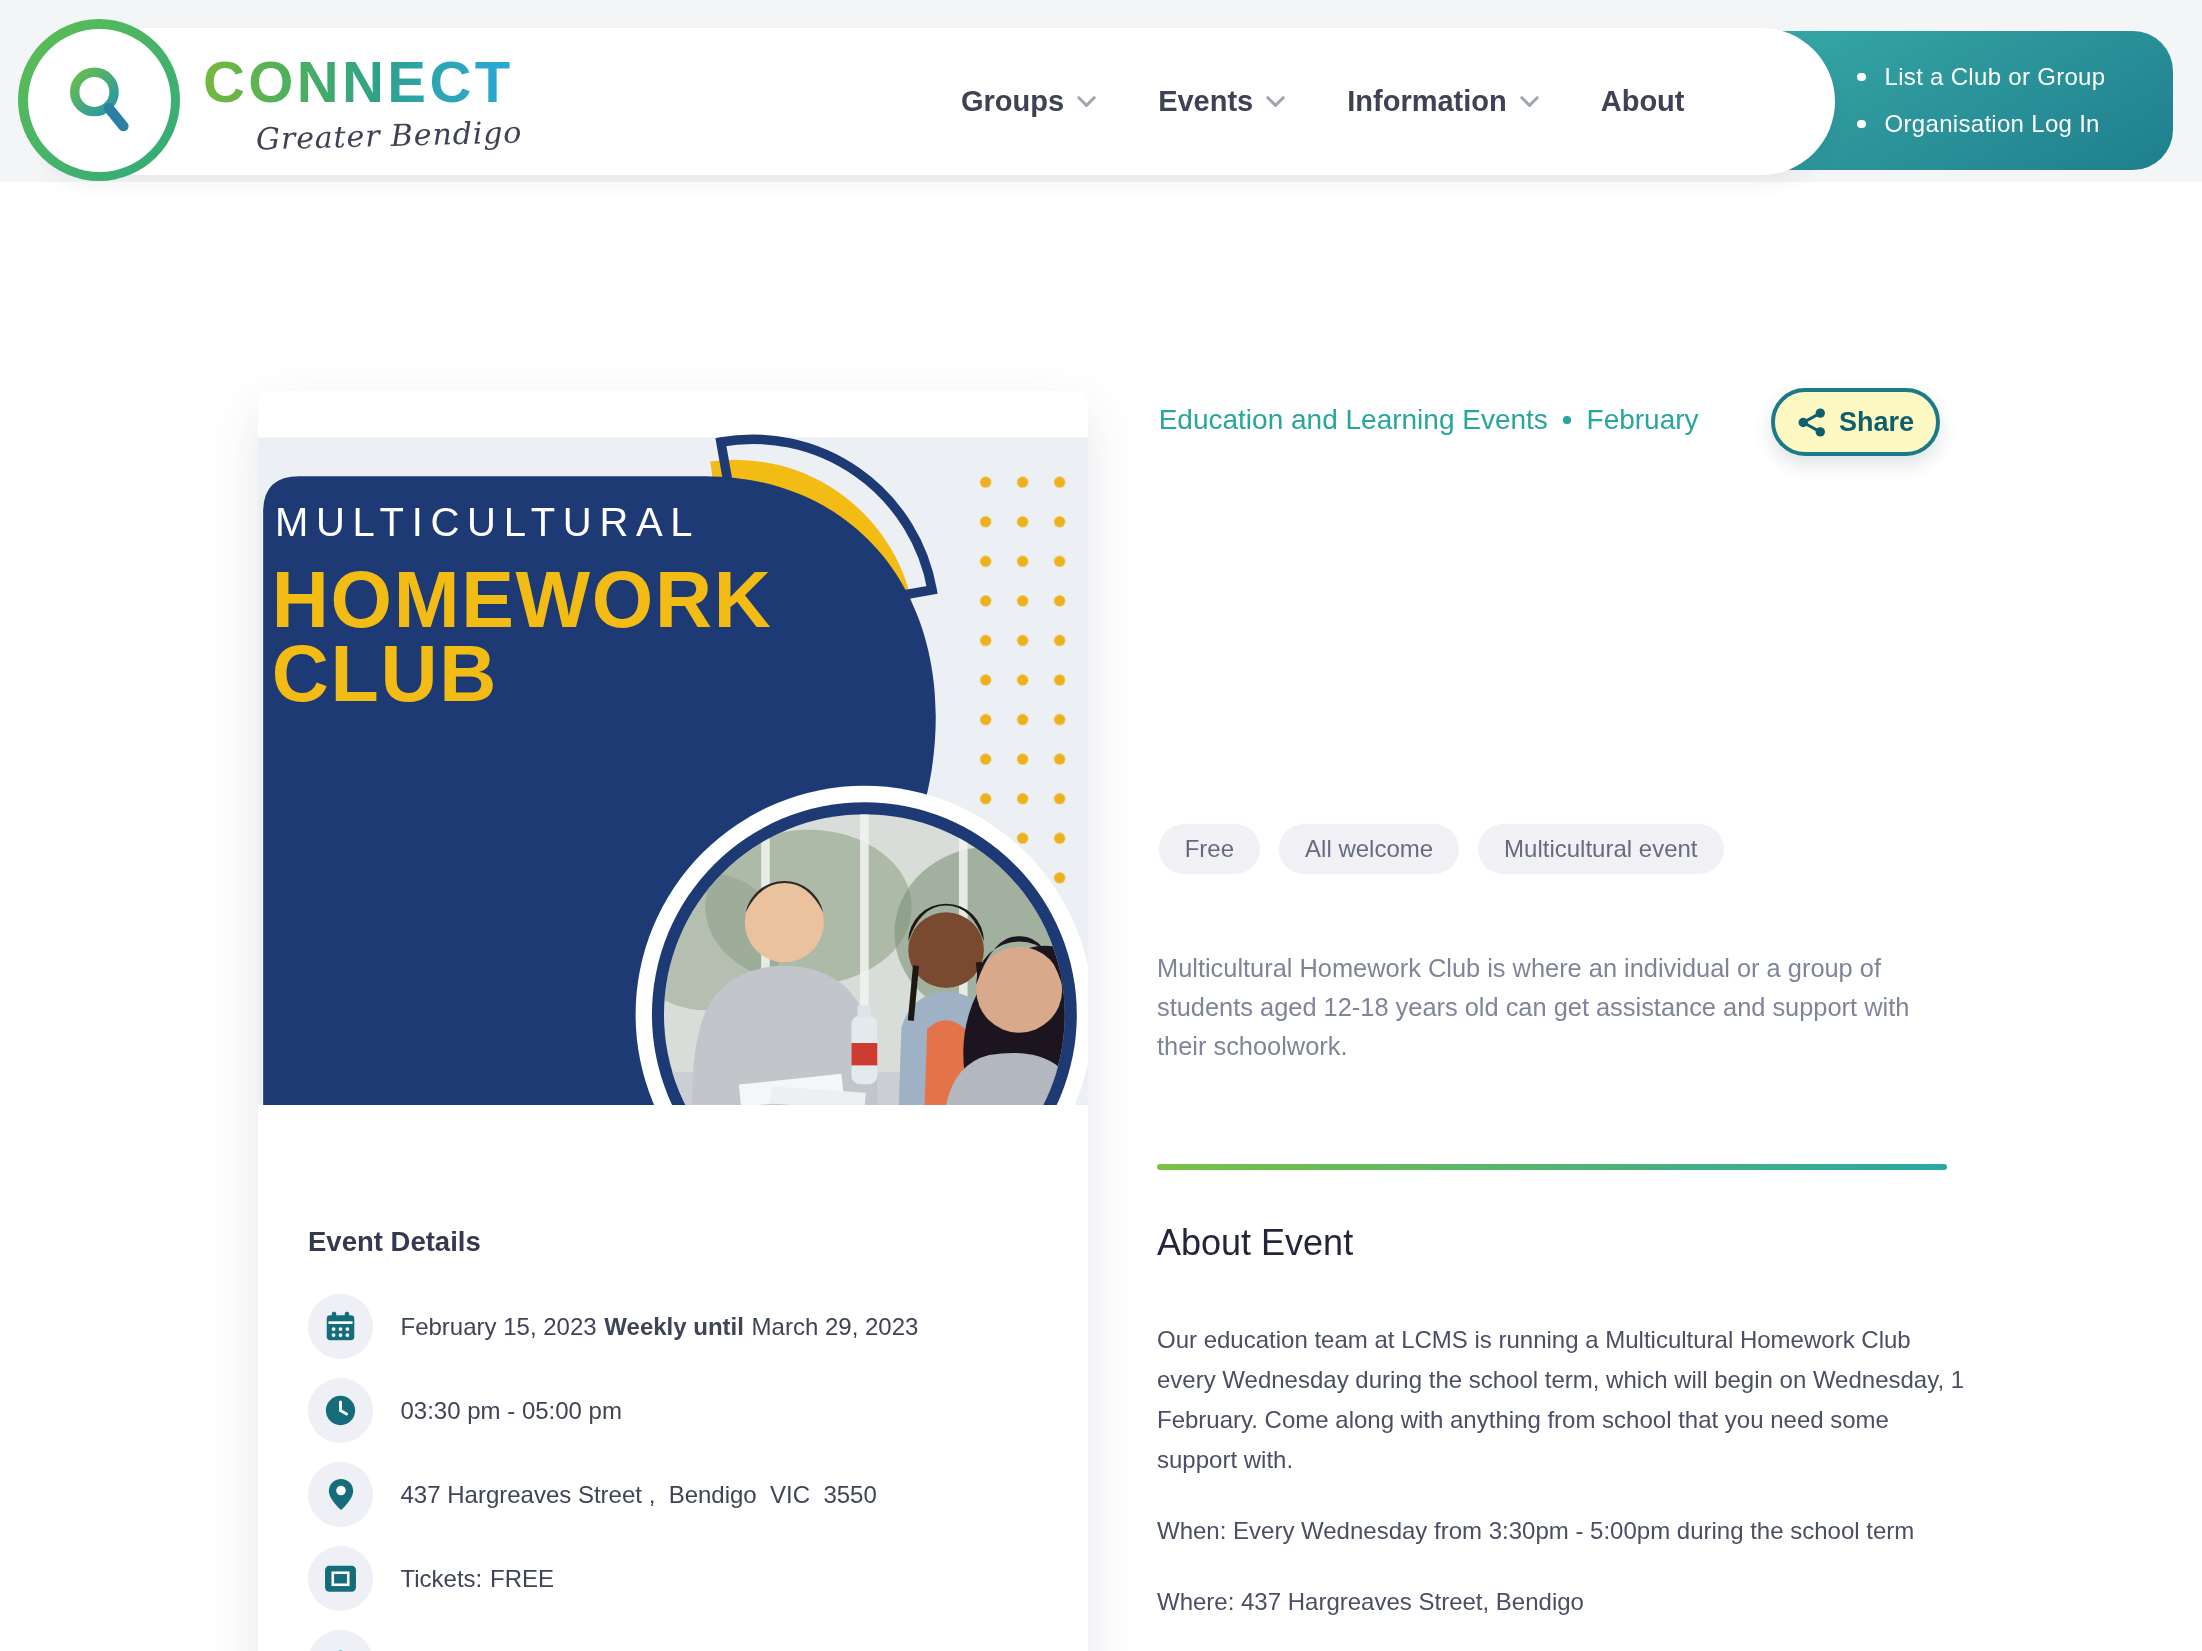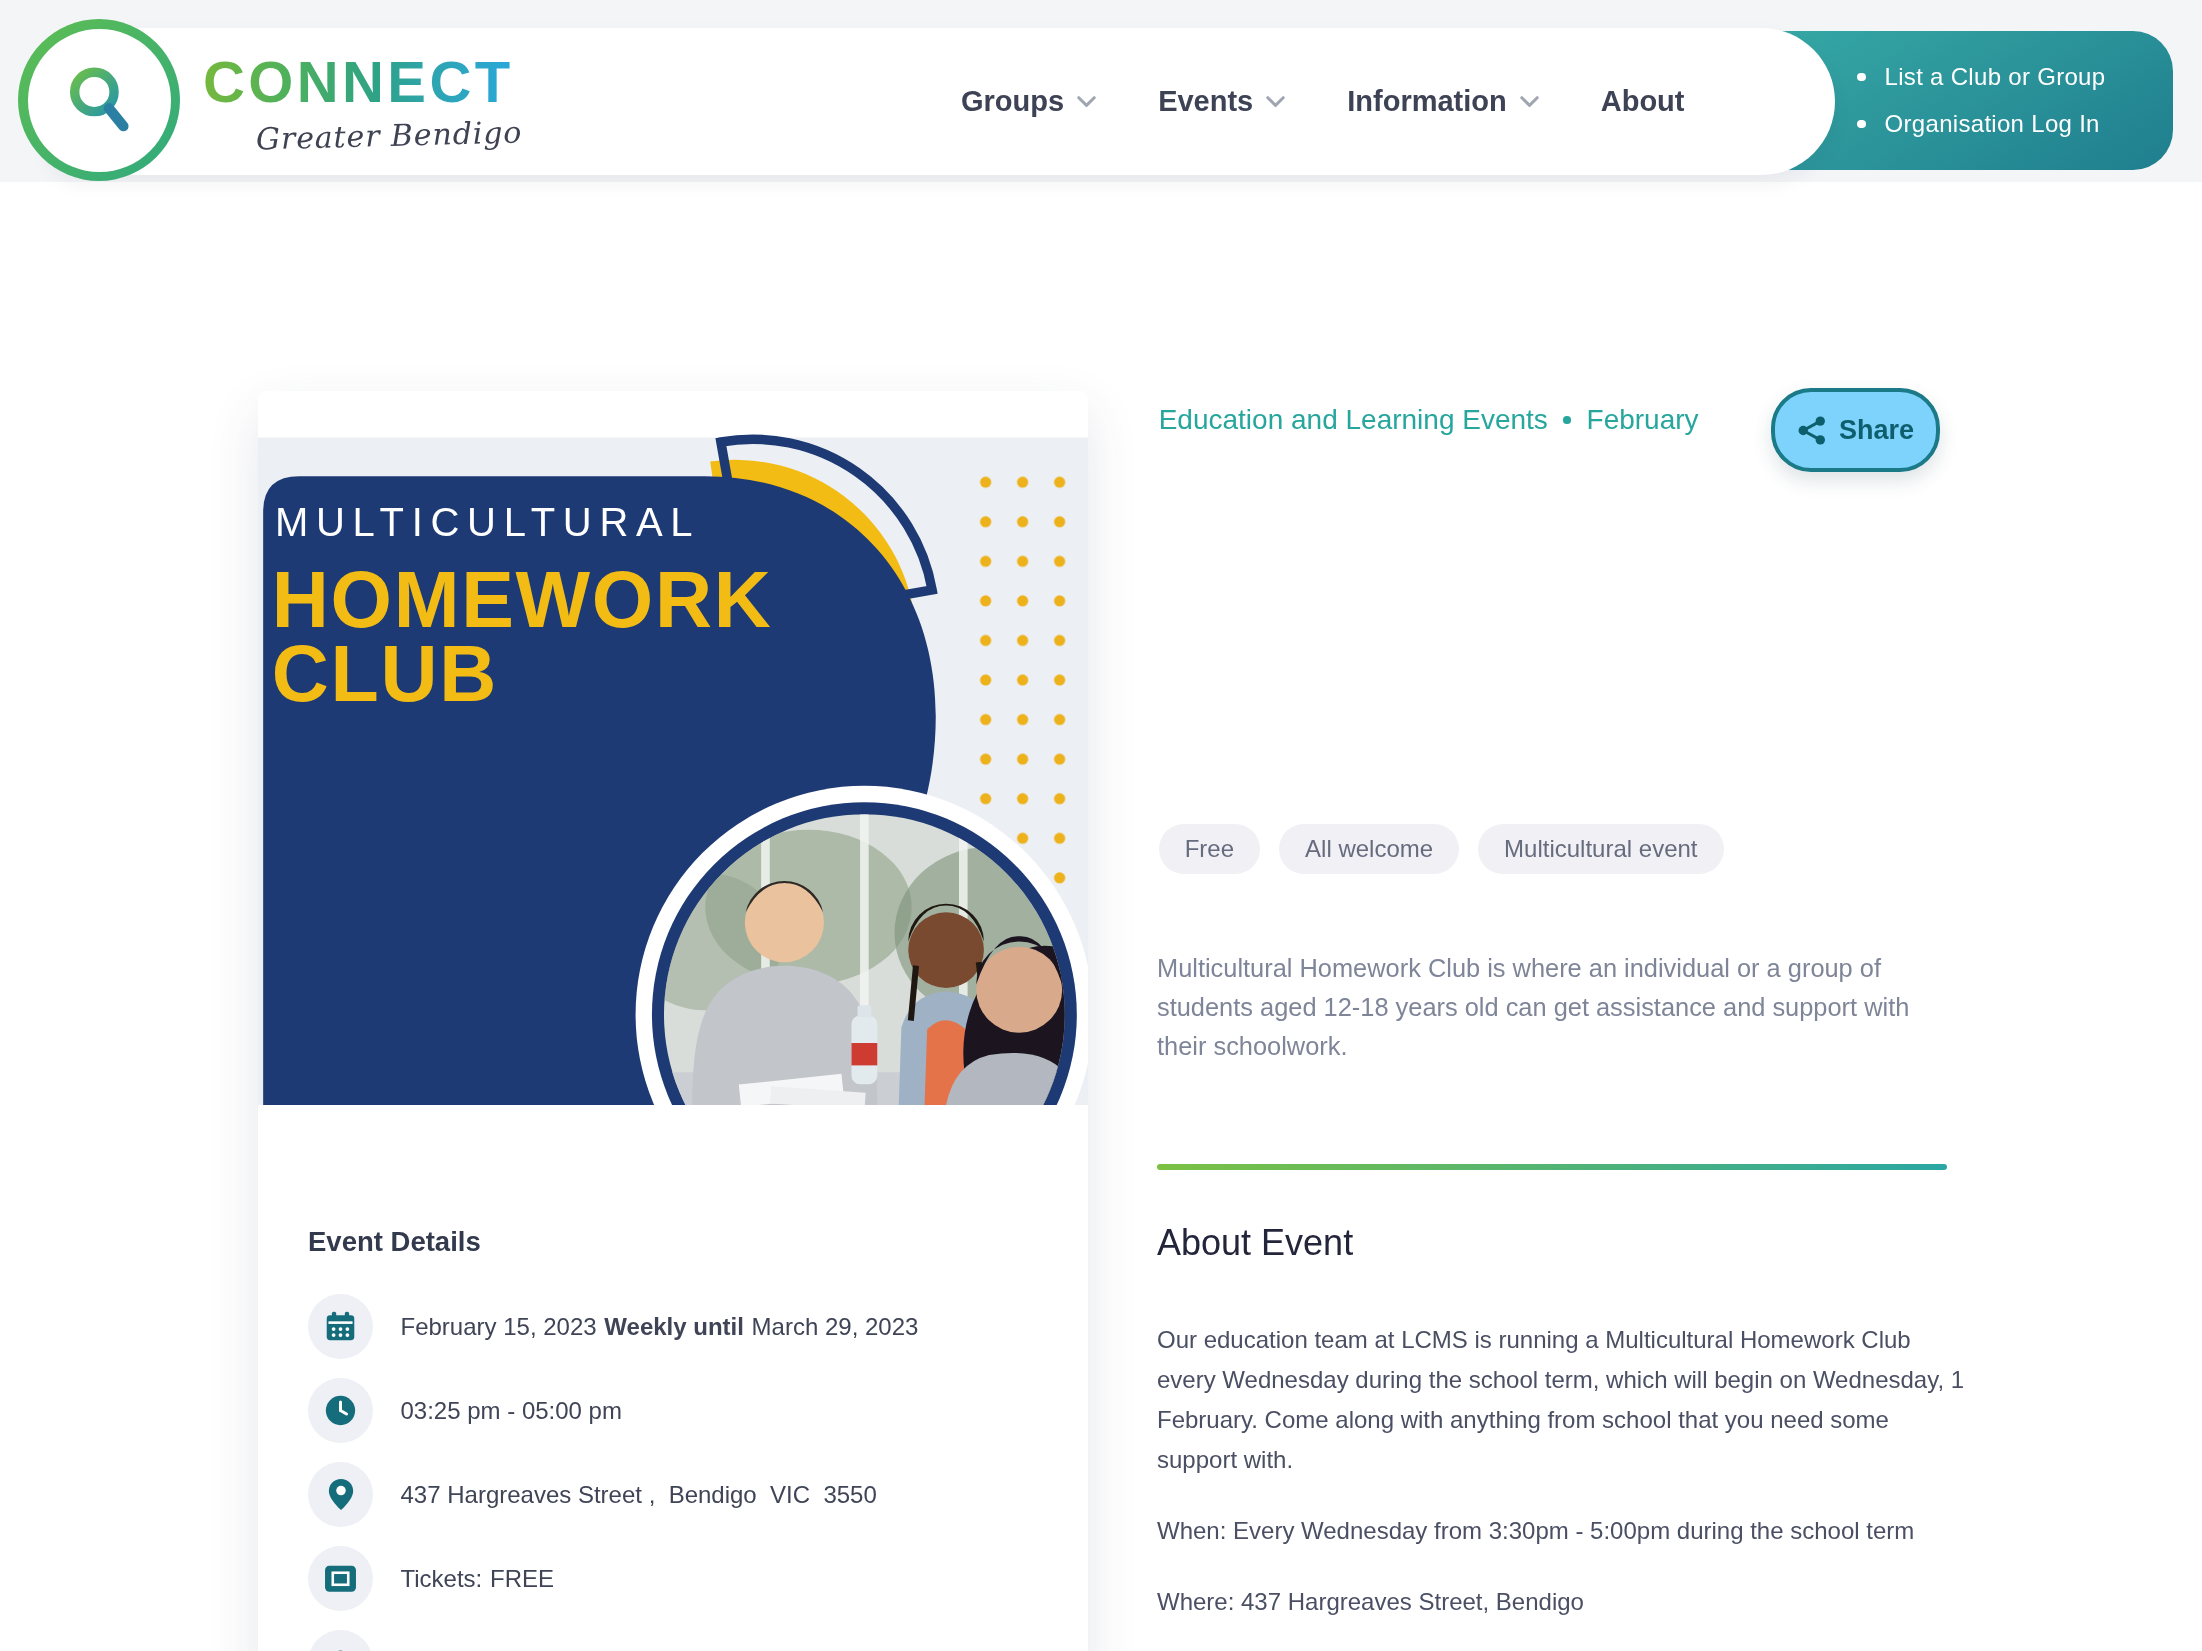--- a/index.html
+++ b/index.html
@@ -84,22 +84,22 @@
   .detail-text { font-size:24px; color:#3f4456; white-space:pre-wrap; }
   .detail-text b { font-weight:700; }
   .detail-sep { display:inline-block; width:7.7px; }
 
   
   .right-col { position:absolute; left:1157px; top:391px; width:792px; height:1260px; }
   .breadcrumb { position:absolute; left:1.7px; top:13px; display:flex; align-items:center; gap:15.5px; }
   .crumb { font-size:28px; color:#26a69d; font-weight:500; cursor:pointer; }
   .crumb-dot { width:7.7px; height:7.7px; border-radius:50%; background:#26a69d; }
   .share-btn {
-    position:absolute; right:8.6px; top:-2.6px; width:169px; height:84px;
-    background:#7dd3fc; border:4.3px solid #1a7a88; border-radius:40px;
+    position:absolute; right:8.6px; top:-2.6px; width:169px; height:68px;
+    background:#fef9c3; border:4.3px solid #1a7a88; border-radius:40px;
     display:flex; align-items:center; justify-content:center; gap:13.8px;
     box-shadow:0 8.6px 19px rgba(20,60,70,0.14); cursor:pointer;
   }
   .share-label { font-size:27px; font-weight:700; color:#0e5f6d; }
 
   .event-title {
     position:absolute; left:0; top:146px; max-width:749px;
     font-size:62px; font-weight:700; letter-spacing:2.6px; line-height:89px; color:#23263b;
   }
   .tag-row { position:absolute; left:1.7px; top:433px; display:flex; gap:19px; }
@@ -257,21 +257,21 @@
       </div>
 
       <div class="detail-row">
         <div class="detail-icon-circle">
           <svg width="31" height="31" viewBox="0 0 36 36">
             <circle cx="18" cy="18" r="17" fill="#156d7c"></circle>
             <line x1="18" y1="18" x2="18" y2="8" stroke="#ffffff" stroke-width="3.5" stroke-linecap="round"></line>
             <line x1="18" y1="18" x2="25" y2="22" stroke="#ffffff" stroke-width="3.5" stroke-linecap="round"></line>
           </svg>
         </div>
-        <div class="detail-text">03:25 pm - 05:00 pm</div>
+        <div class="detail-text">03:30 pm - 05:00 pm</div>
       </div>
 
       <div class="detail-row">
         <div class="detail-icon-circle">
           <svg width="26" height="33" viewBox="0 0 30 38">
             <path d="M15,1 C7,1 1,7 1,15 C1,25 15,37 15,37 C15,37 29,25 29,15 C29,7 23,1 15,1 Z" fill="#156d7c"></path>
             <circle cx="15" cy="14.5" r="5.5" fill="#ffffff"></circle>
           </svg>
         </div>
         <div class="detail-text">437 Hargreaves Street ,  Bendigo  VIC  3550</div>

